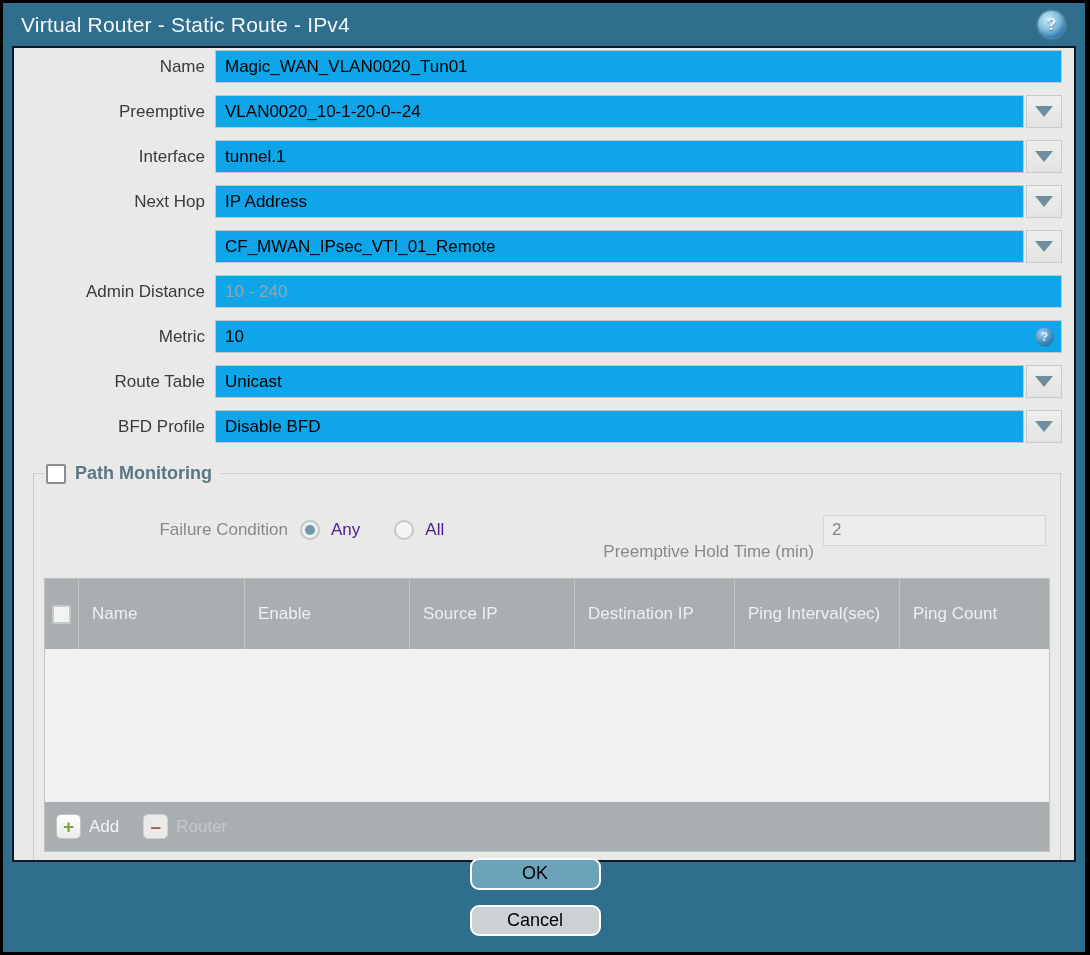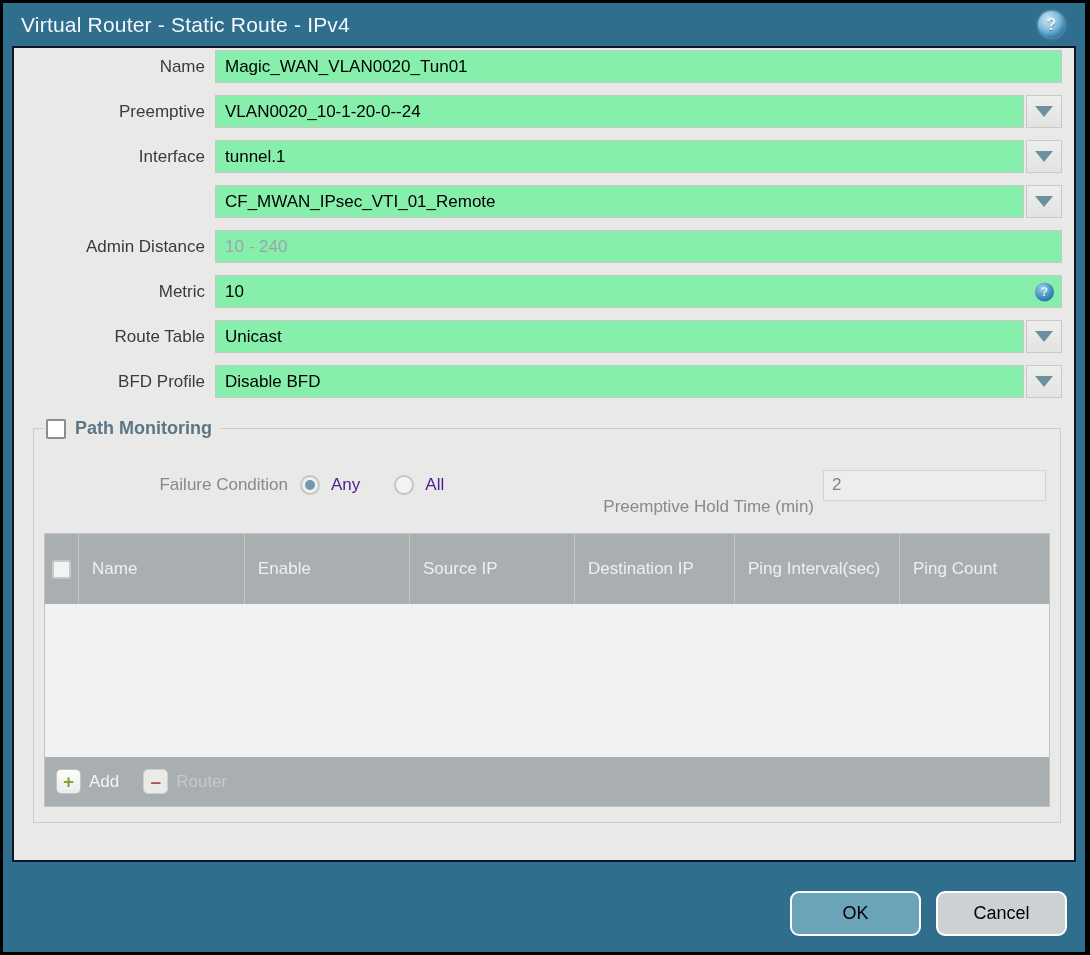--- a/index.html
+++ b/index.html
@@ -58,21 +58,21 @@
     padding-right: 10px;
     font-size: 17px;
     color: #3b3b3b;
     flex: none;
   }
   .ctl { flex: 1; display: flex; align-items: stretch; position: relative; }
   .ti {
     flex: 1;
     height: 33px;
     border: 1px solid #c6c6c4;
-    background: #86efac;
+    background: #0ea5e9;
     font-family: "Liberation Sans", sans-serif;
     font-size: 17px;
     color: #000;
     padding: 0 9px;
     outline: none;
     min-width: 0;
   }
   .ti::placeholder { color: #9ba4ab; opacity: 1; }
   .ti.with-icon { padding-right: 32px; }
   .dd-btn {
@@ -217,27 +217,28 @@
     font-size: 19px; font-weight: bold;
     line-height: 1;
   }
   .tool-btn.add .tool-icon { color: #7fa33a; }
   .tool-btn.add .tool-label { color: #f4f5f5; font-size: 17px; }
   .tool-btn.delete .tool-icon { background: rgba(250,250,248,0.8); color: #a05a52; border-color: #cdd0d1; }
   .tool-btn.delete .tool-label { color: #c4c9cb; font-size: 17px; }
   
   .dlg-footer {
     position: absolute;
-    left: 0; right: 0; bottom: 0;
+    left: 0; right: 0; bottom: 16px;
     height: 78px;
     display: flex;
     align-items: center;
     justify-content: flex-end;
     padding-right: 18px;
     gap: 15px;
+    flex-direction: column;
   }
   .btn {
     width: 131px;
     height: 45px;
     border-radius: 9px;
     border: 2px solid #ffffff;
     font-family: "Liberation Sans", sans-serif;
     font-size: 18px;
     color: #000;
     cursor: pointer;
@@ -277,20 +278,29 @@
     <div class="frow">
       <label>Interface</label>
       <div class="ctl">
         <input class="ti" type="text" value="tunnel.1" style="">
         <div class="dd-btn">
           <div class="dd-tri"></div>
         </div>
       </div>
     </div>
 
+    <div class="frow">
+      <label>Next Hop</label>
+      <div class="ctl">
+        <input class="ti" type="text" value="IP Address" style="">
+        <div class="dd-btn">
+          <div class="dd-tri"></div>
+        </div>
+      </div>
+    </div>
 
     <div class="frow">
       <label></label>
       <div class="ctl">
         <input class="ti" type="text" value="CF_MWAN_IPsec_VTI_01_Remote" style="">
         <div class="dd-btn">
           <div class="dd-tri"></div>
         </div>
       </div>
     </div>

